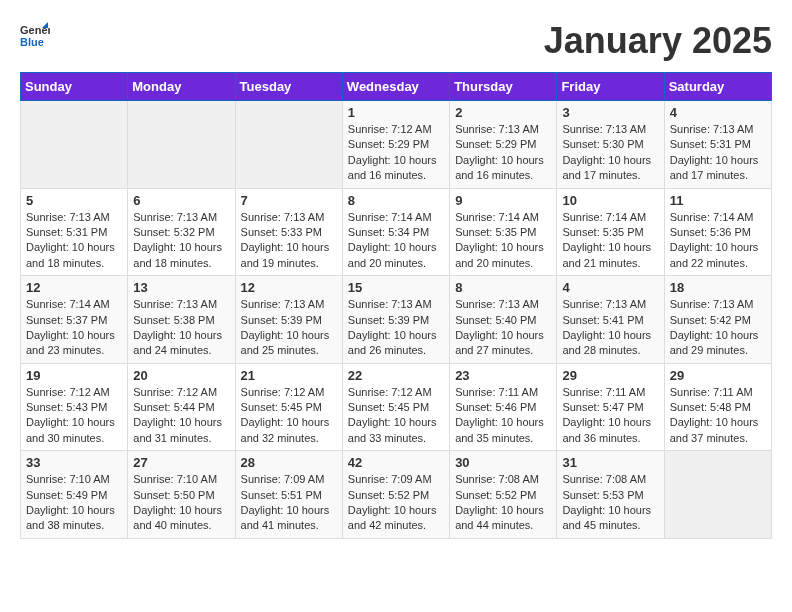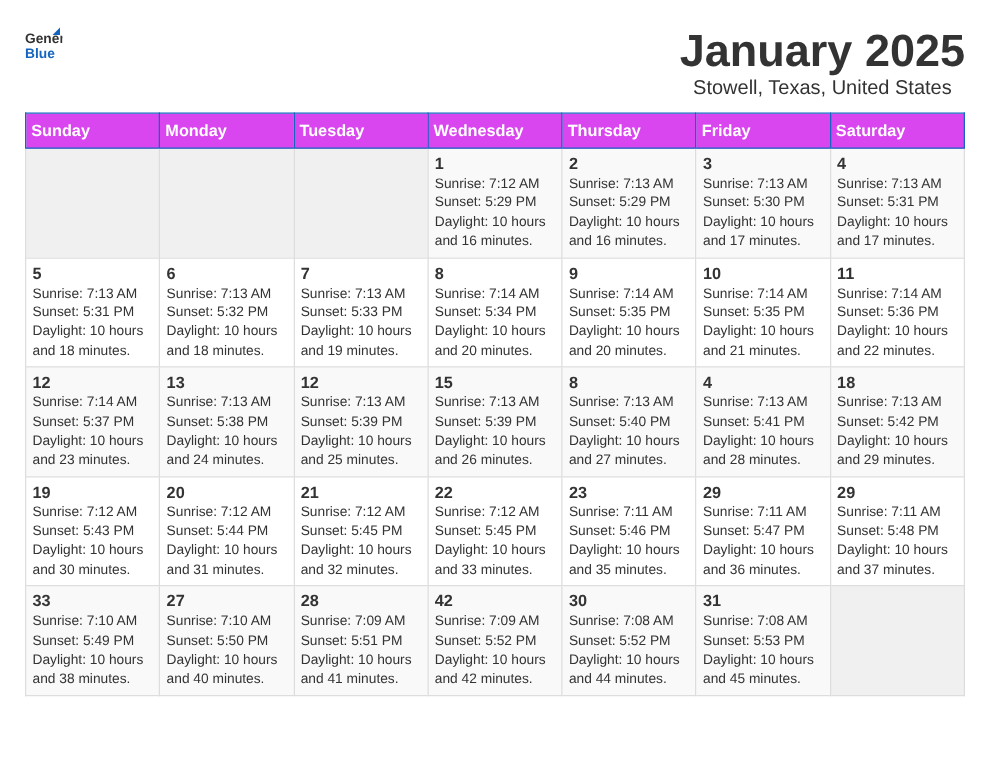--- a/index.html
+++ b/index.html
@@ -19,38 +19,38 @@
     .logo {
       display: flex;
       align-items: center;
     }
     .logo-icon {
       width: 30px;
       height: 30px;
       margin-right: 4px;
     }
     .title-block {
-      text-align: center;
+      text-align: left;
     }
     .calendar-title {
       font-size: 36px;
       font-weight: bold;
       color: #333;
     }
     .calendar-subtitle {
       font-size: 16px;
       color: #333;
     }
     table {
       width: 100%;
       border-collapse: collapse;
       border: 1px solid #ccc;
     }
     thead tr th {
-      background-color: #d946ef;
+      background-color: #6d28d9;
       color: #fff;
       padding: 6px 4px;
       text-align: left;
       font-size: 13px;
       font-weight: bold;
       border: 1px solid #1565c0;
     }
     tbody tr {
       border-bottom: 1px solid #ccc;
     }
@@ -90,21 +90,20 @@
 <div class="header">
   <div class="logo">
     <svg class="logo-icon" viewBox="0 0 30 30">
       <text x="0" y="14" font-size="11" font-family="Arial" font-weight="bold" fill="#333">General</text>
       <text x="0" y="26" font-size="11" font-family="Arial" font-weight="bold" fill="#1565c0">Blue</text>
       <polygon points="22,8 28,8 28,2" fill="#1565c0"></polygon>
     </svg>
   </div>
   <div class="title-block">
     <div class="calendar-title">January 2025</div>
-    <div class="calendar-subtitle">Stowell, Texas, United States</div>
   </div>
 </div>
 
 <table>
   <thead>
     <tr>
     <th>Sunday</th>
         <th>Monday</th>
         <th>Tuesday</th>
         <th>Wednesday</th>

